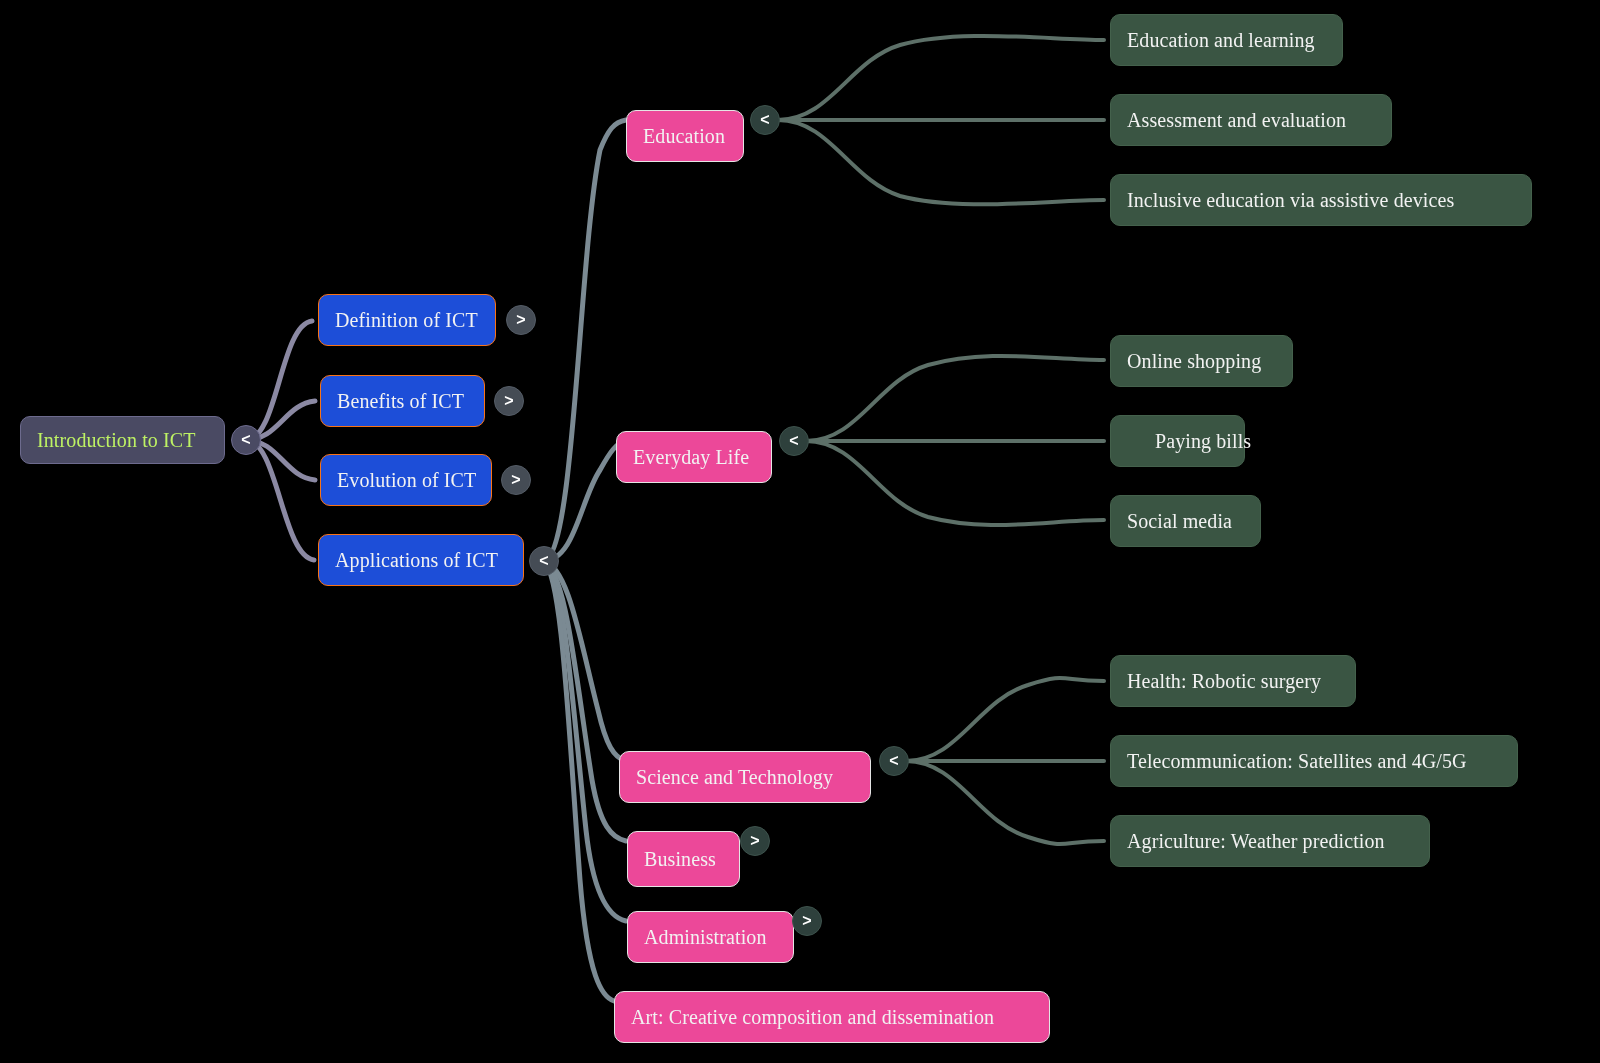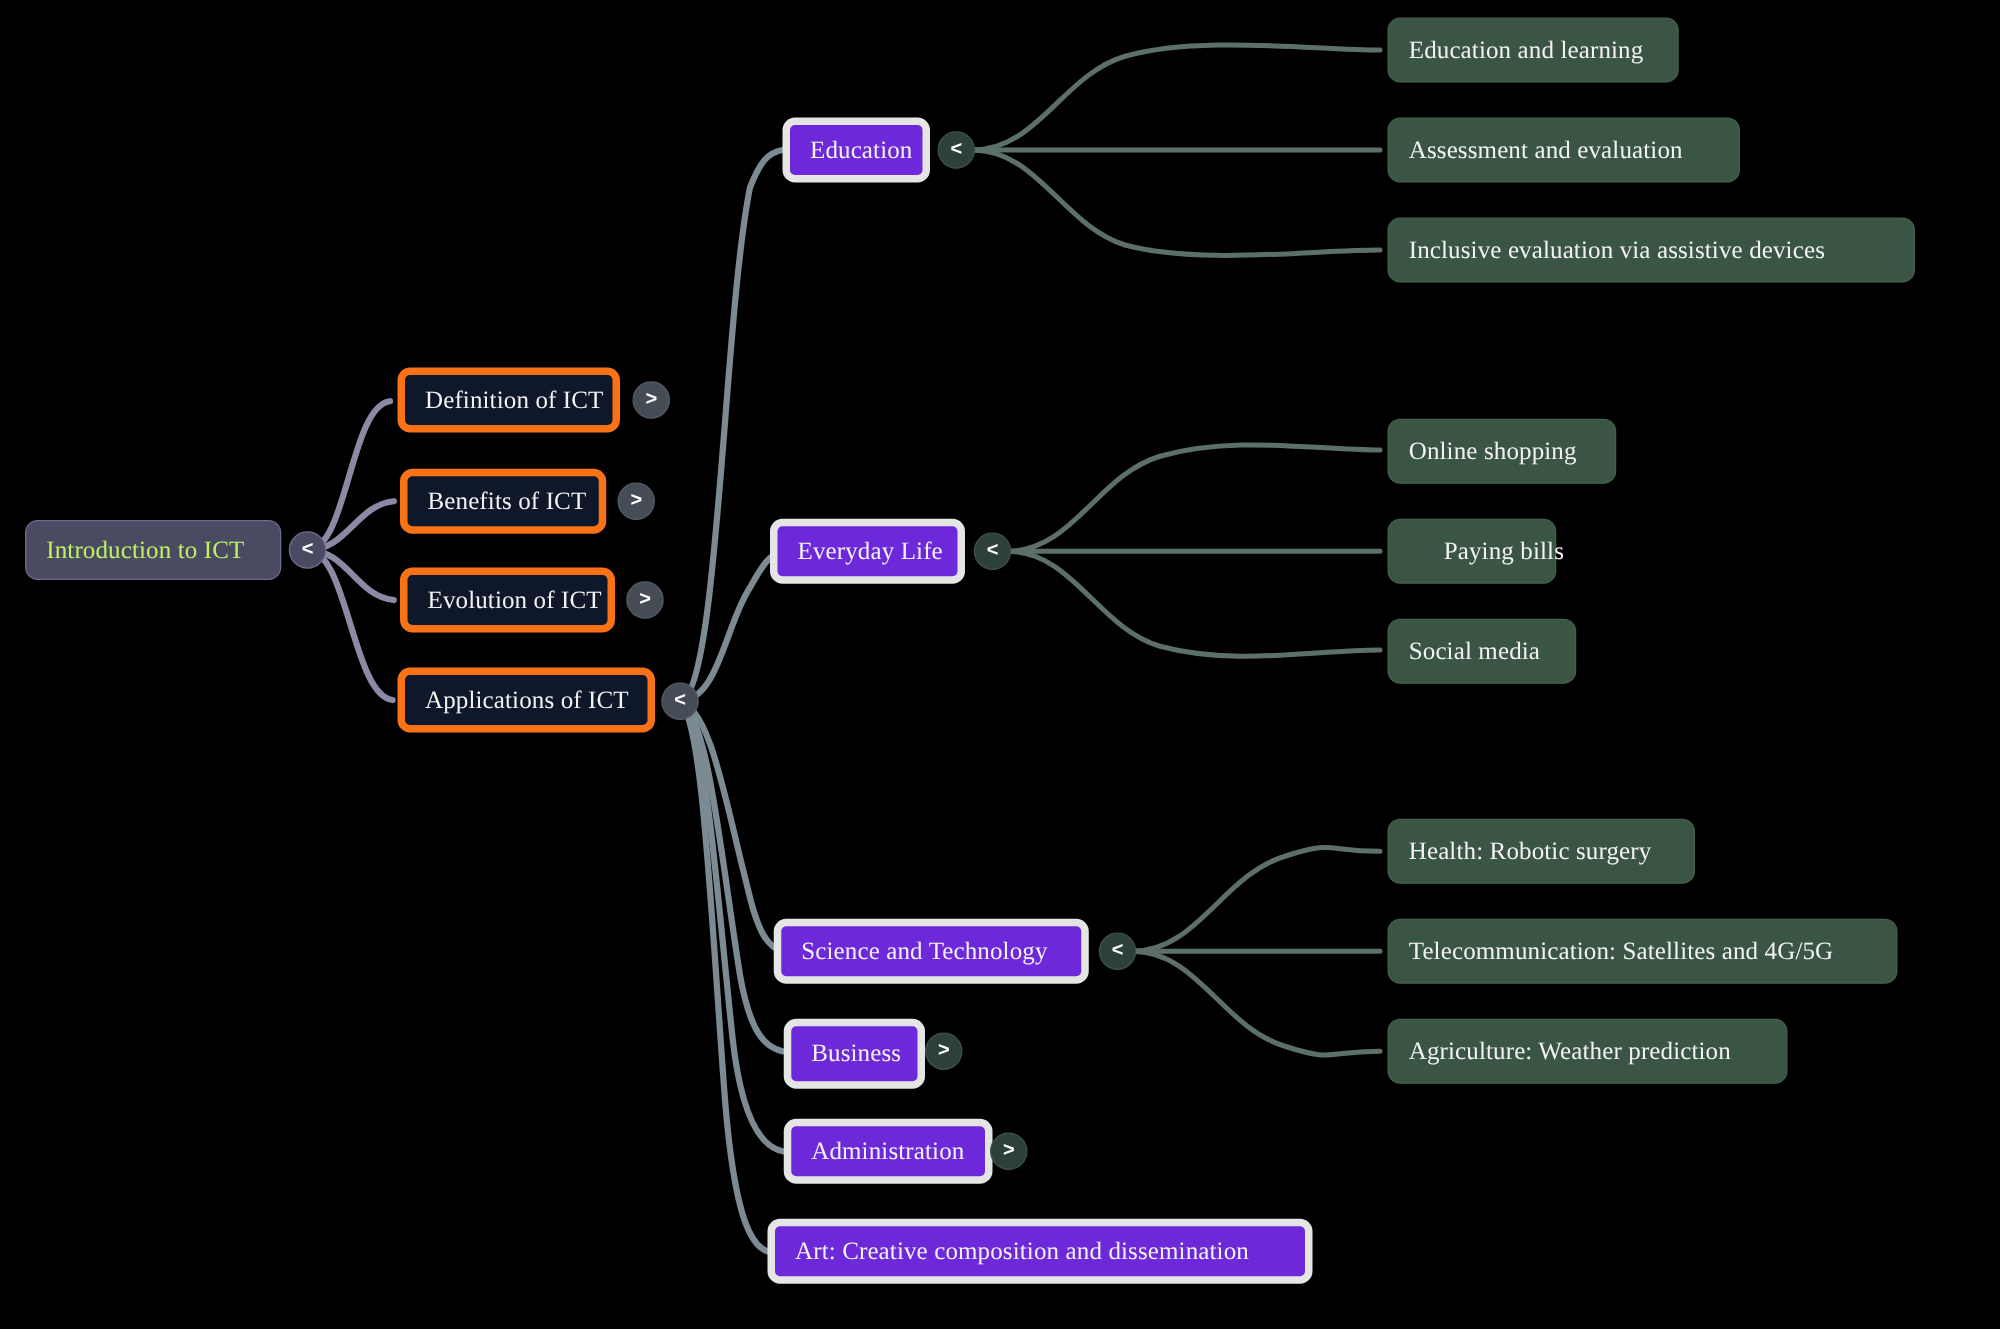--- a/index.html
+++ b/index.html
@@ -39,26 +39,27 @@
     white-space: nowrap;
     padding: 0 16px;
     letter-spacing: 0.1px;
   }
   .node.root {
     background: #4a4a63;
     border: 1px solid #6d6b8e;
     color: #bef264;
   }
   .node.branch {
-    background: #0f172a;
-    border: 6px solid #f97316;
+    background: #1d4ed8;
+    border: 1px solid #f97316;
   }
   .node.sub {
-    background: #6d28d9;
-    border: 6px solid #e5e5e5;
+    background: #ec4899;
+    border: 1px solid #e5e5e5;
+    margin-top: 16px;
   }
   .node.leaf {
     background: #3a5543;
     border: 1px solid #44614c;
   }
   .badge {
     position: absolute;
     width: 30px;
     height: 30px;
     border-radius: 50%;
@@ -195,21 +196,21 @@
     <span>Art: Creative composition and dissemination</span>
   </div>
 
   <div class="node leaf" style="left:1110px; top:14px; width:233px; height:52px;">
     <span>Education and learning</span>
   </div>
   <div class="node leaf" style="left:1110px; top:94px; width:282px; height:52px;">
     <span>Assessment and evaluation</span>
   </div>
   <div class="node leaf" style="left:1110px; top:174px; width:422px; height:52px;">
-    <span>Inclusive evaluation via assistive devices</span>
+    <span>Inclusive education via assistive devices</span>
   </div>
 
   <div class="node leaf" style="left:1110px; top:335px; width:183px; height:52px;">
     <span>Online shopping</span>
   </div>
   <div class="node leaf" style="left:1110px; top:415px; width:135px; height:52px;padding-left:44px;">
     <span>Paying bills</span>
   </div>
   <div class="node leaf" style="left:1110px; top:495px; width:151px; height:52px;">
     <span>Social media</span>

